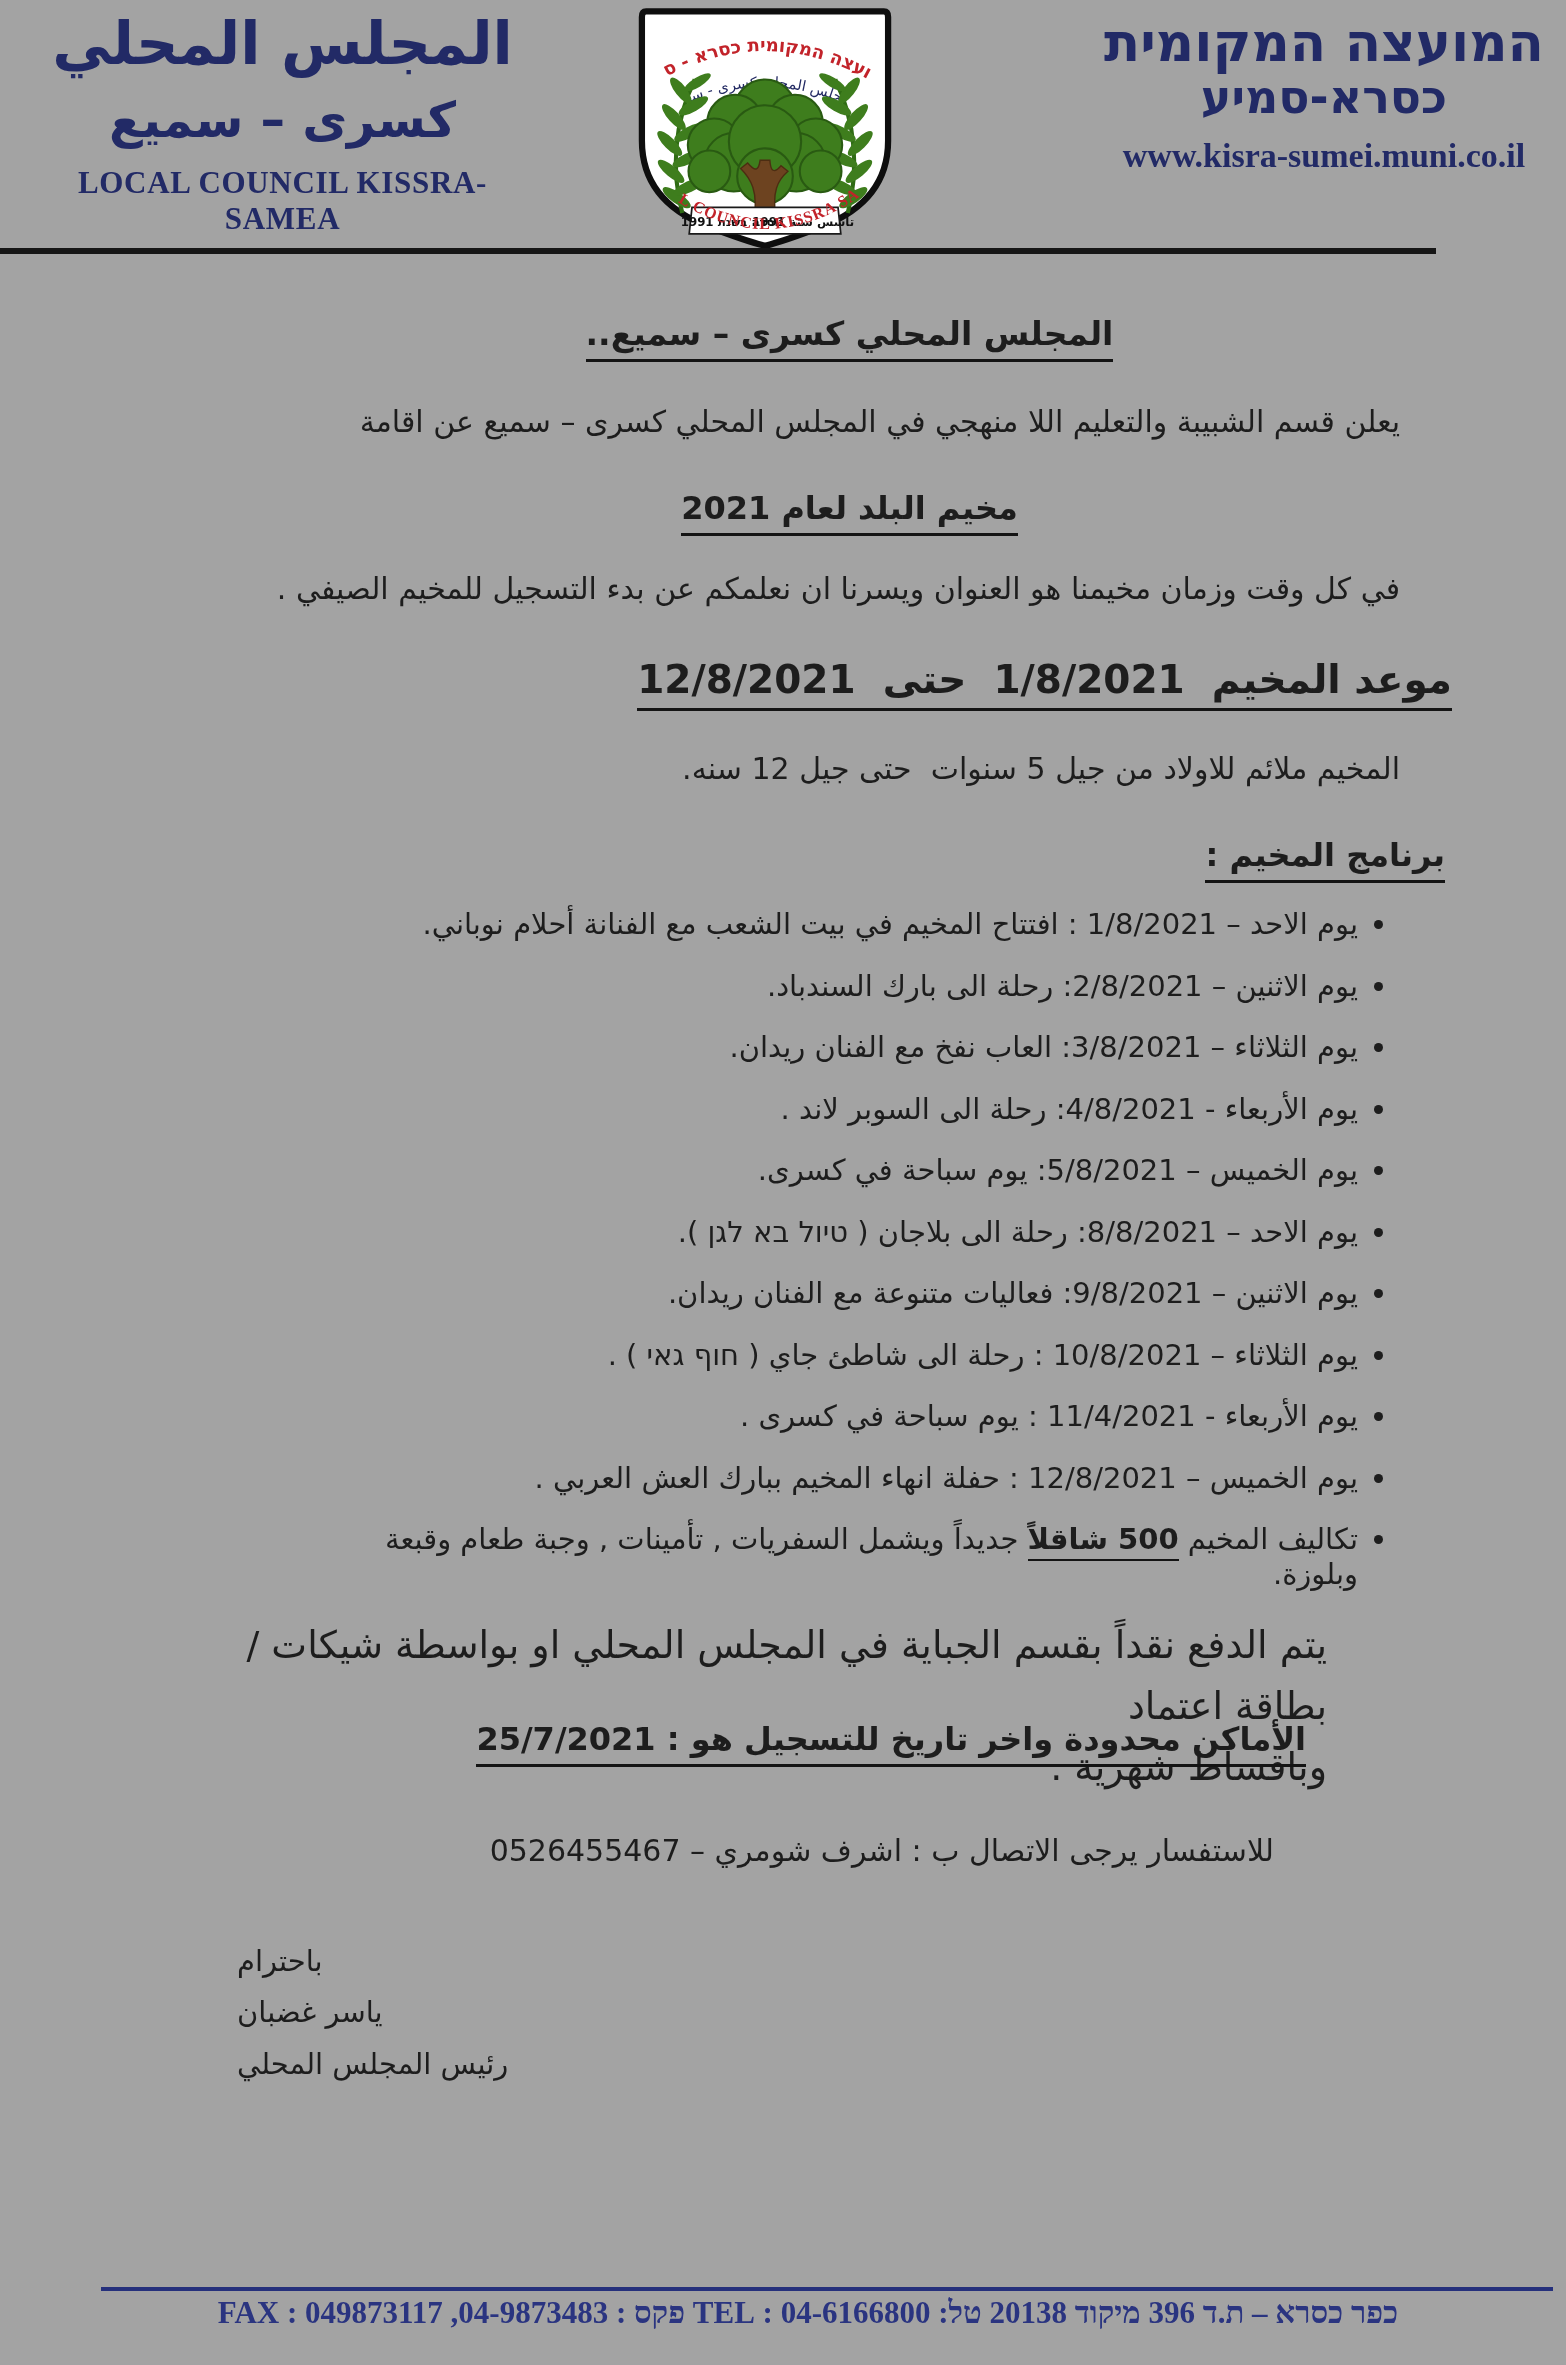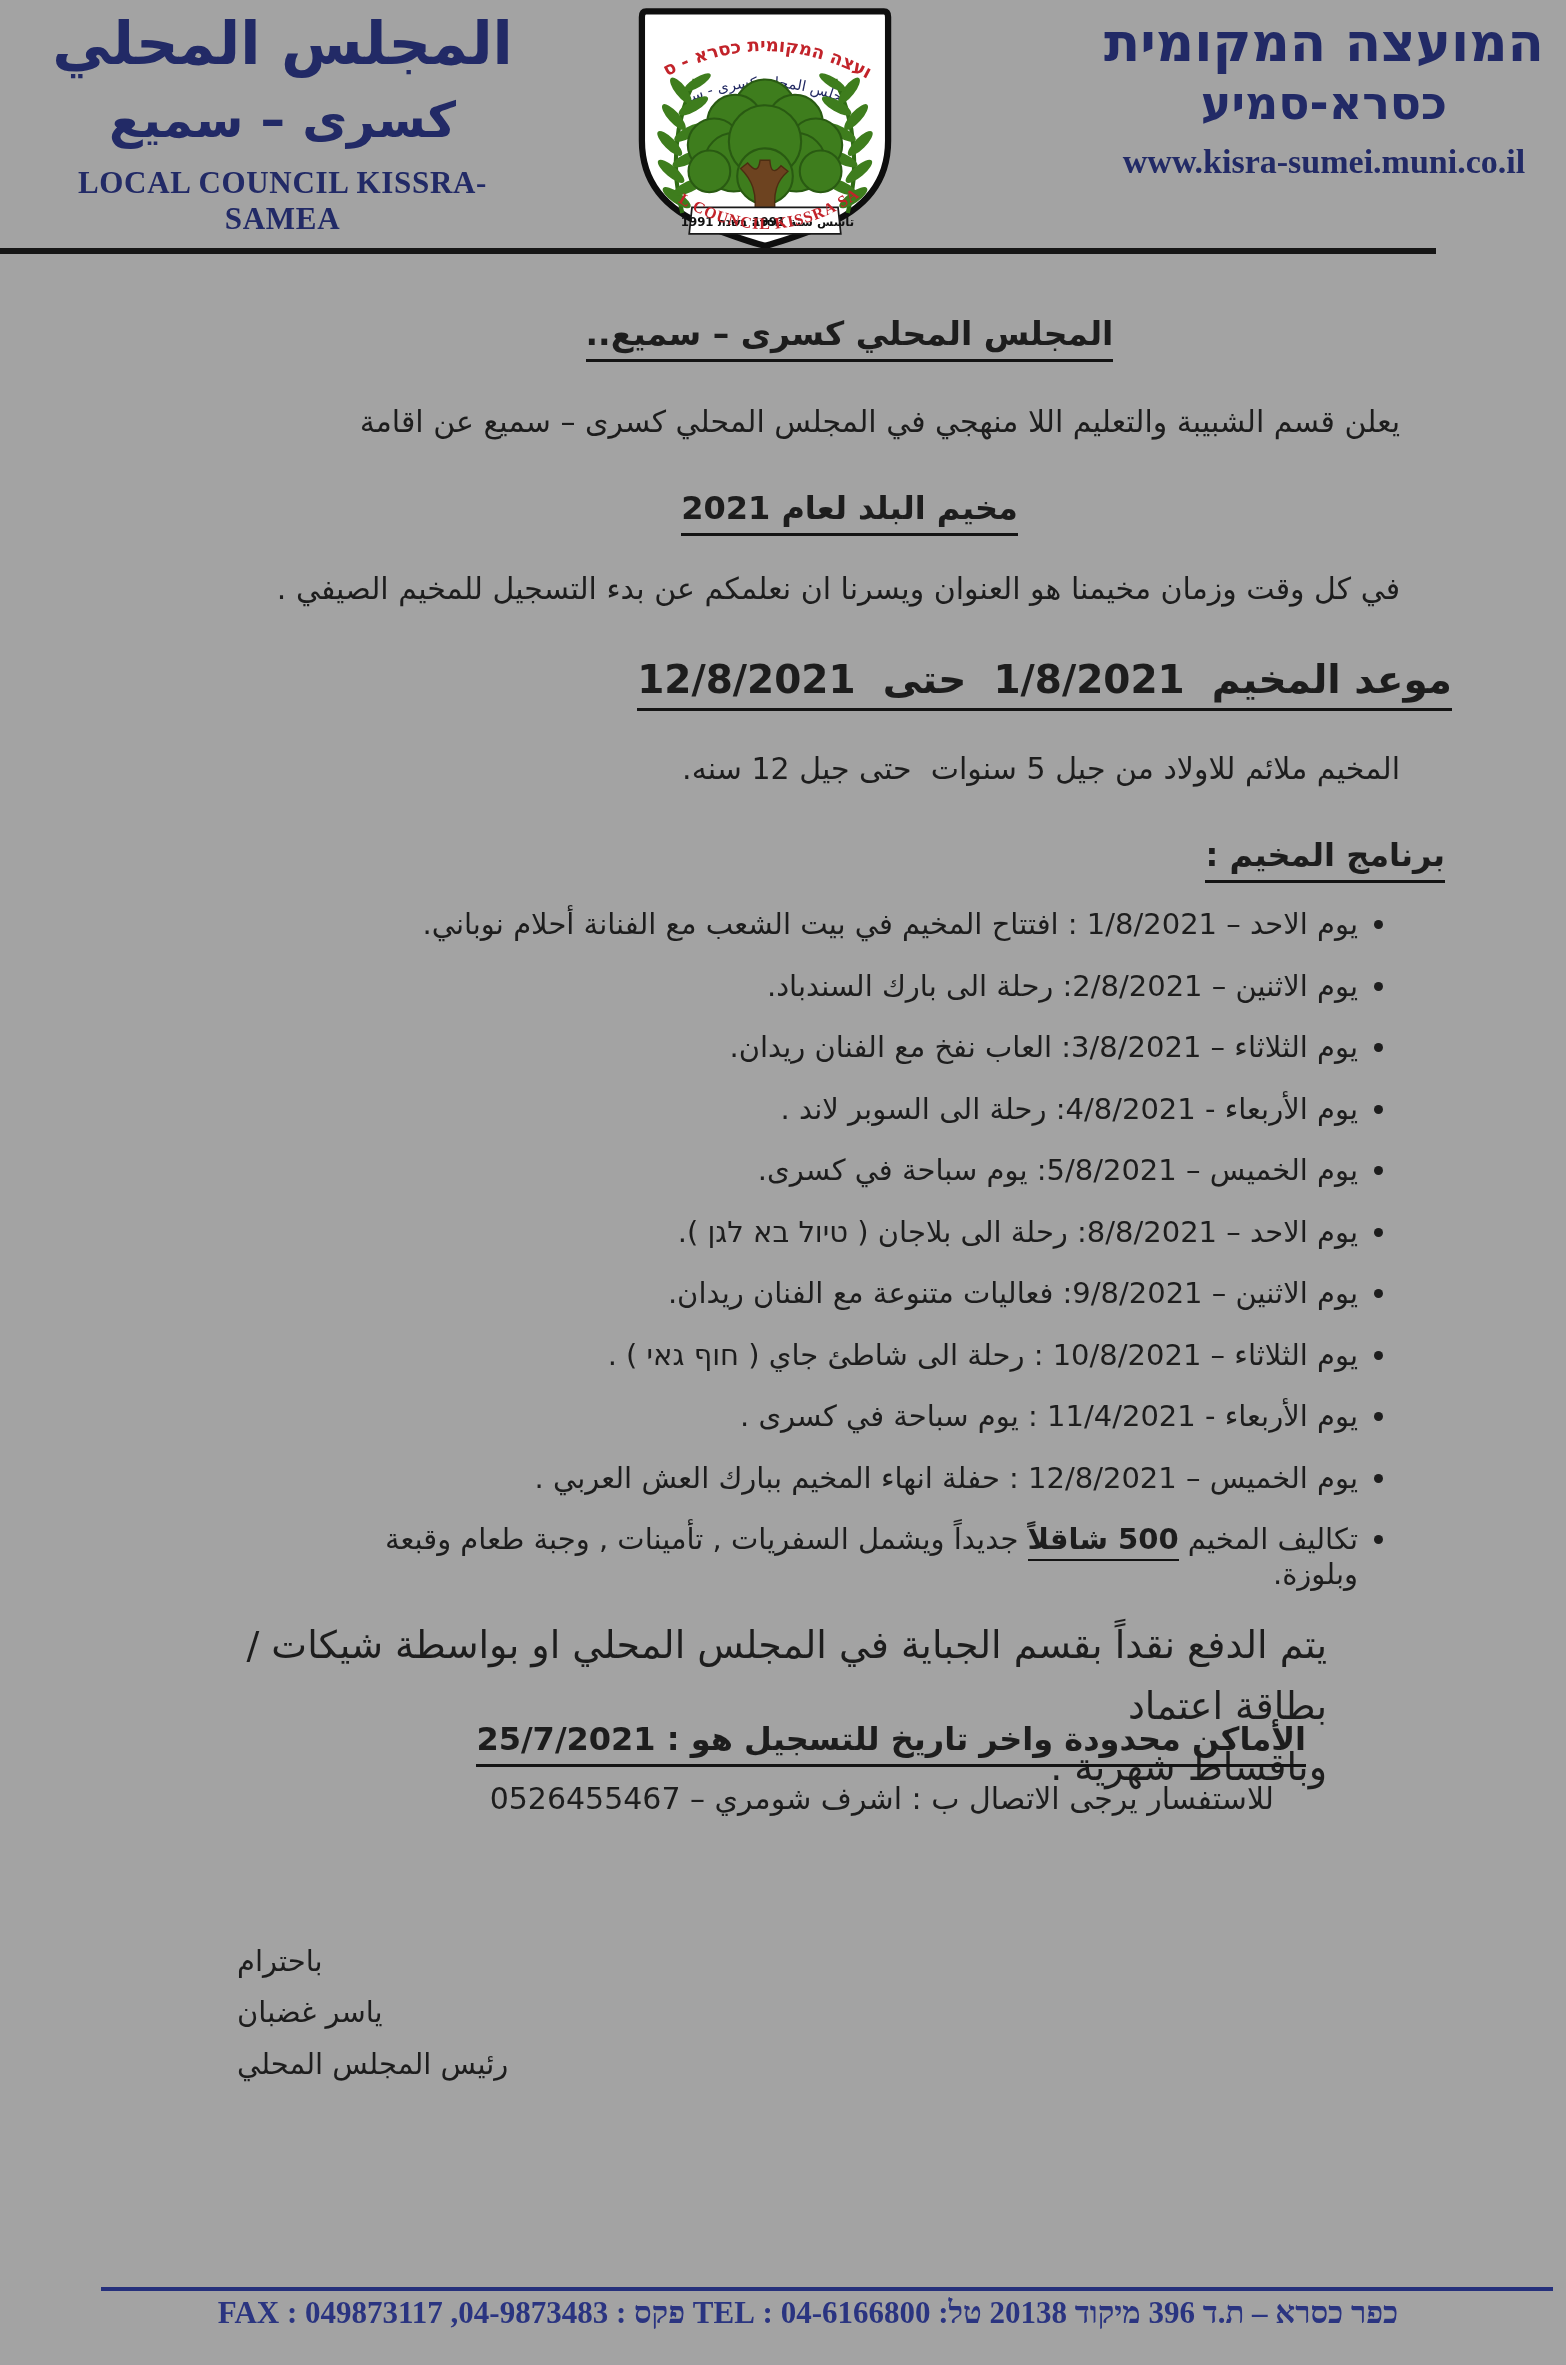--- a/index.html
+++ b/index.html
@@ -12,42 +12,42 @@
     color:#1d1d1d;
   }
   
   .hdr-col{position:absolute;text-align:center;color:#222a66;}
   .hdr-left{left:28px;top:12.5px;width:509px;}
   .hdr-right{left:1087px;top:15.3px;width:474px;}
   .hdr-ar1{font-size:59px;font-weight:bold;line-height:1.05;}
   .hdr-ar2{font-size:49px;font-weight:bold;margin-top:21px;line-height:1.05;}
   .hdr-en{font-family:"Liberation Serif",serif;font-weight:bold;font-size:31px;margin-top:18px;letter-spacing:0.7px;}
   .hdr-he1{font-size:53px;font-weight:bold;line-height:1.05;}
-  .hdr-he2{font-size:46px;font-weight:bold;margin-top:8px;line-height:1.05;}
+  .hdr-he2{font-size:46px;font-weight:bold;margin-top:2px;line-height:1.05;}
   .hdr-url{font-family:"Liberation Serif",serif;font-weight:bold;font-size:34px;margin-top:15.3px;}
   .logo{position:absolute;left:628px;top:4.2px;width:274px;height:247px;}
   .rule-top{position:absolute;left:0;top:248px;width:1436px;height:6.3px;background:#161616;}
   
   .blk{position:absolute;direction:rtl;font-size:30px;line-height:1.25;text-align:right;}
   .u{border-bottom:3.5px solid #141414;padding-bottom:6.3px;}
   .keep-ws{white-space:pre;}
   .doc-title{left:132px;right:0;top:313px;text-align:center;font-size:33px;font-weight:bold;}
   .para1{right:167px;left:84px;top:403px;}
   .h-camp{left:132px;right:0;top:488px;text-align:center;font-size:32px;font-weight:bold;}
   .para2{right:167px;left:70px;top:570px;}
   .h-date{right:115px;top:656px;font-size:39px;font-weight:bold;}
   .para3{right:167px;left:97px;top:750px;}
   .h-prog{right:122px;top:835px;font-size:32px;font-weight:bold;}
   .list{right:171px;top:907px;width:1135px;}
   .list ul{list-style:disc outside;margin:0;padding:0 38px 0 0;}
   .list li{font-size:29px;line-height:35px;margin:0 0 26.5px 0;}
   .amount{font-weight:bold;border-bottom:2.8px solid #141414;padding-bottom:2.8px;}
   .pay{right:240px;top:1615px;width:1087px;font-size:38px;line-height:61px;}
   .h-places{right:261px;top:1719px;font-size:32px;font-weight:bold;}
-  .contact{right:293px;top:1780px;}
+  .contact{right:293px;top:1832px;}
   .sig{left:237px;top:1945px;text-align:left;font-size:29px;}
   .sig div{margin-bottom:18px;line-height:1.15;}
   
   .rule-bot{position:absolute;left:101px;top:2287px;width:1452px;height:4.2px;background:#25307c;}
   .ftr{position:absolute;left:63px;right:14px;top:2295px;direction:rtl;text-align:center;
        font-size:31px;font-weight:bold;color:#2a3480;
        font-family:"Liberation Serif","DejaVu Sans",serif;}
 </style>
 </head>
 <body>

